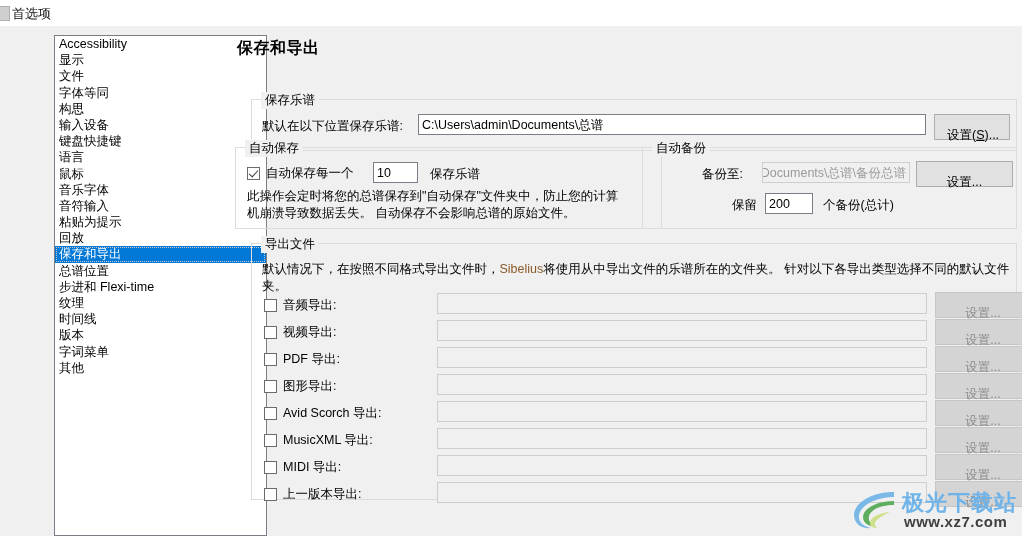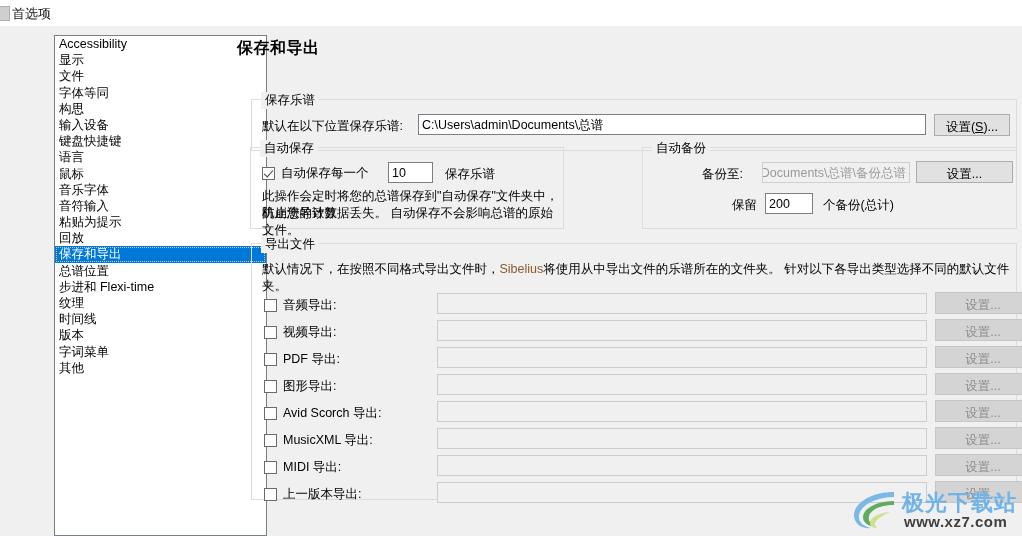--- a/index.html
+++ b/index.html
@@ -156,21 +156,21 @@
     position: absolute;
     box-sizing: border-box;
     background: #e1e1e1;
     border: 1px solid #adadad;
     font-family: "Liberation Sans", "DejaVu Sans", sans-serif;
     font-size: 12.5px;
     color: #000;
     text-align: center;
     white-space: nowrap;
     cursor: default;
-    padding: 4px;
+    padding: 12px;
   }
   .btn.disabled {
     background: #d4d4d4;
     border: 1px solid #c6c6c6;
     color: #8d8d8d;
   }
   .btn .mnem { text-decoration: underline; }
 
   
   .cbrow {
@@ -277,21 +277,21 @@
 
     <div id="page-title">保存和导出</div>
 
     <div class="group" style="left:18px; top:73px; width:766px; height:52px;">
       <div class="group-legend">保存乐谱</div>
       <div class="lbl" style="left:10px; top:18px;">默认在以下位置保存乐谱:</div>
       <div class="tbox" style="left:166px; top:14px; width:508px; height:21px;">C:\Users\admin\Documents\总谱</div>
       <button class="btn" style="left:682px; top:14px; width:76px; height:22px;"><span>设置(<span class="mnem">S</span>)...</span></button>
     </div>
 
-    <div class="group" style="left:17px; top:121px; width:314px; height:82px;">
+    <div class="group" style="left:2px; top:121px; width:427px; height:82px;">
       <div class="group-legend">自动保存</div>
       <div class="cbrow" style="left:11px; top:17px;">
         <span class="cbox checked"></span>
         <span class="cblabel">自动保存每一个</span>
       </div>
       <div class="tbox" style="left:137px; top:14px; width:45px; height:21px;">10</div>
       <div class="lbl" style="left:194px; top:18px;">保存乐谱</div>
       <div class="desc" style="left:11px; top:40px;">此操作会定时将您的总谱保存到"自动保存"文件夹中，防止您的计算</div>
       <div class="desc" style="left:11px; top:57px;">机崩溃导致数据丢失。 自动保存不会影响总谱的原始文件。</div>
     </div>

